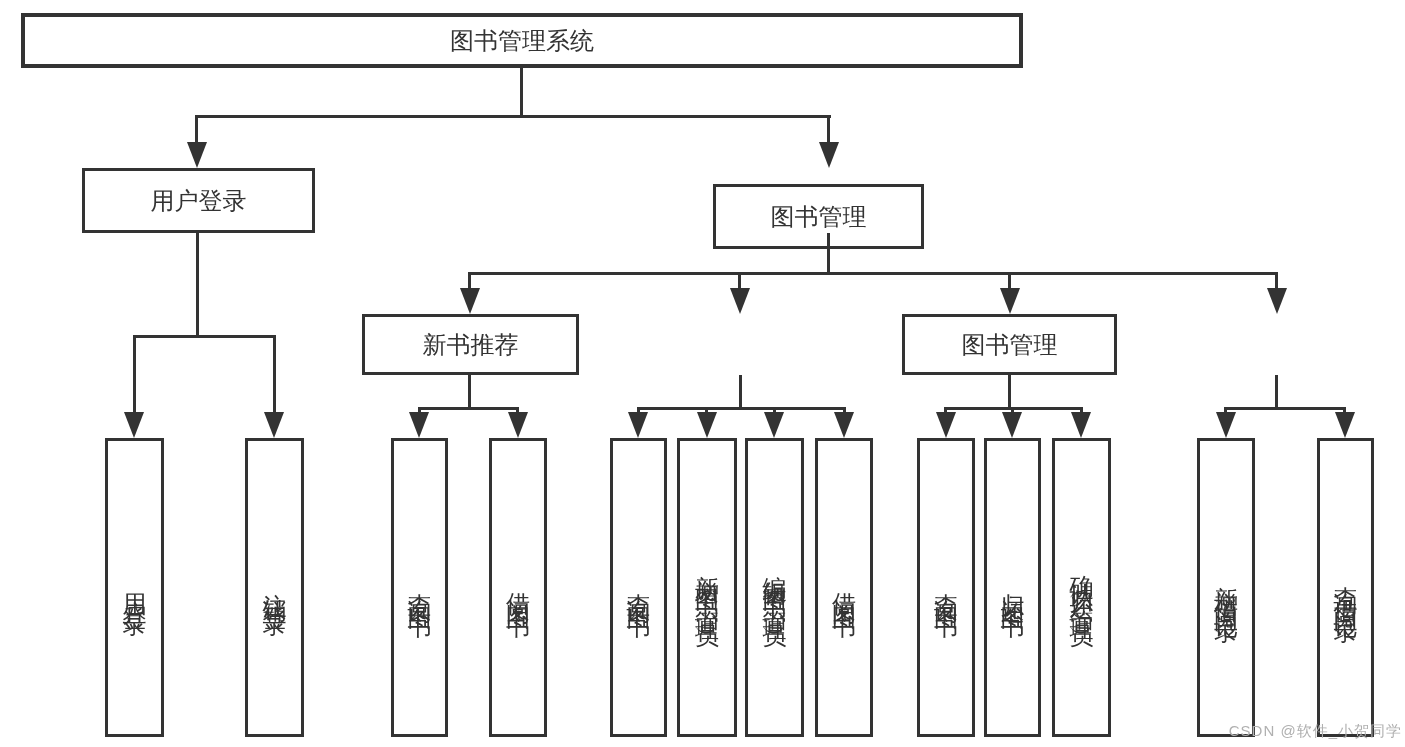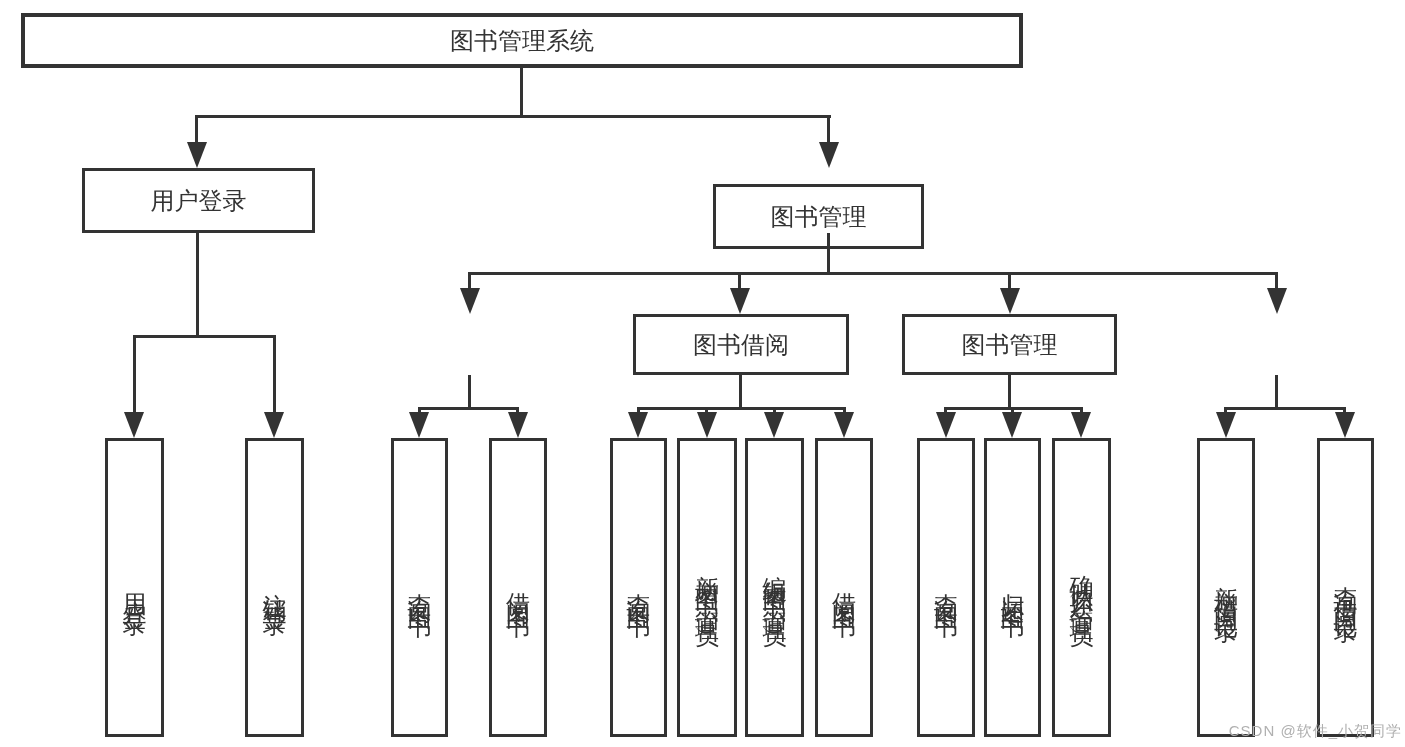--- a/index.html
+++ b/index.html
@@ -32,21 +32,21 @@
 </head>
 <body>
 
 <div class="stage">
 
   <div class="box rootbox" style="left:21px;top:13px;width:1002px;height:55px">图书管理系统</div>
 
   <div class="box" style="left:82px;top:168px;width:233px;height:65px">用户登录</div>
   <div class="box" style="left:713px;top:184px;width:211px;height:65px">图书管理</div>
 
-  <div class="box" style="left:633px;top:314px;width:216px;height:61px">图书借阅</div>
+  <div class="box" style="left:362px;top:314px;width:217px;height:61px">新书推荐</div>
   <div class="box" style="left:902px;top:314px;width:215px;height:61px">图书管理</div>
 
   <div class="box vbox" style="left:105px;top:438px;width:59px;height:299px">用户登录</div>
   <div class="box vbox" style="left:245px;top:438px;width:59px;height:299px">注销登录</div>
 
   <div class="box vbox" style="left:391px;top:438px;width:57px;height:299px">查询图书</div>
   <div class="box vbox" style="left:489px;top:438px;width:58px;height:299px">借阅图书</div>
 
   <div class="box vbox" style="left:610px;top:438px;width:57px;height:299px">查询图书</div>
   <div class="box vbox" style="left:677px;top:438px;width:60px;height:299px">新增图书（管理员）</div>

